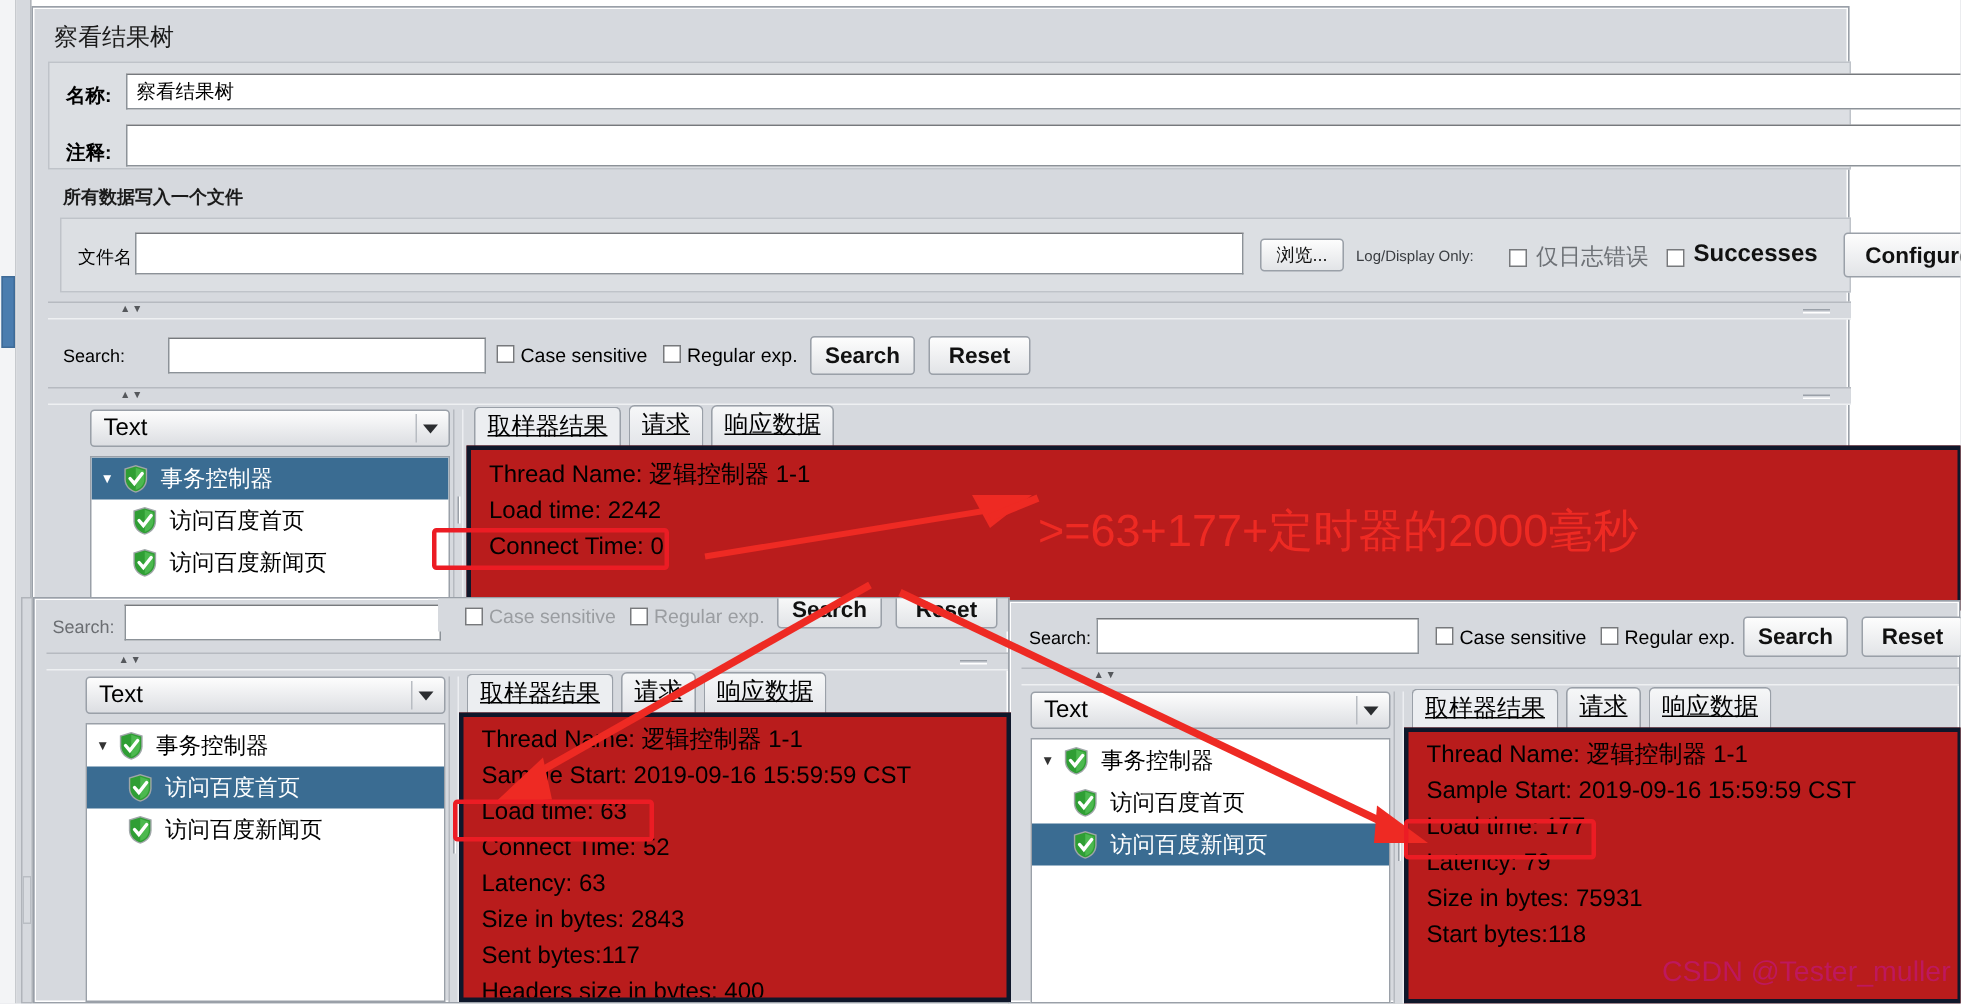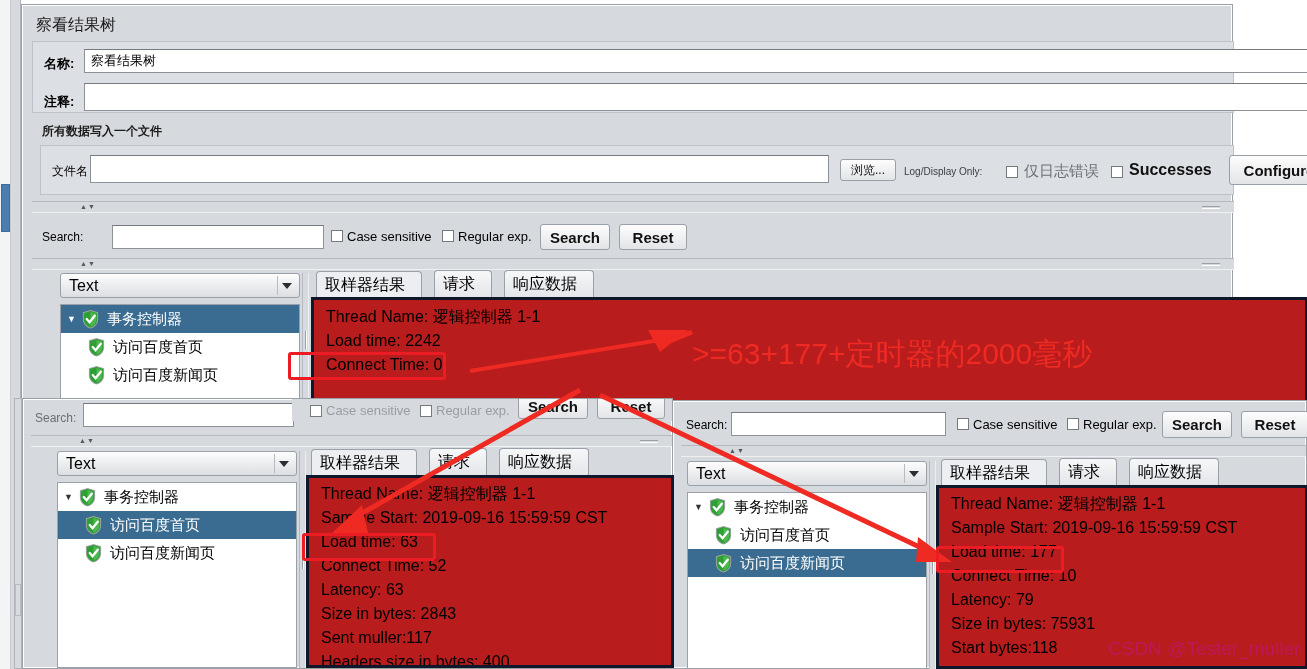--- a/index.html
+++ b/index.html
@@ -71,22 +71,23 @@
   .twisty { width:14px; font-size:9px; color:#333; }
   .tree-row.sel .twisty, .tree-row.sel-hdr .twisty { color:#fff; }
   .shield { width:19px; height:20px; margin-right:7px; flex:0 0 auto; }
   
   .tabs { display:flex; align-items:flex-end; height:30px; padding-left:6px; }
   .tab {
     border:1px solid #9aa0a8; border-bottom:none;
     background:linear-gradient(#f6f7f8,#e3e5e9);
     border-radius:4px 4px 0 0;
     font-size:16px; color:#000;
-    padding:2px 16px 3px 8px; margin-right:12px;
+    padding:2px 8px 3px 8px; margin-right:5px;
     line-height:22px;
+    text-decoration:underline;
   }
   .tab.active { background:#eceef1; position:relative; top:1px; }
   .tabcontent {
     background:#b91c1c; border:3px solid #0f172a;
     overflow:hidden; position:relative;
   }
   .resline { font-size:16px; color:#000; padding-left:12px; line-height:24px; white-space:nowrap;}
   
   .redbox { position:absolute; border:3px solid #ec1c24; border-radius:3px; pointer-events:none; }
   .redtext { position:absolute; color:#ee2a23; font-size:30px; white-space:nowrap; }
@@ -267,21 +268,20 @@
 
   <div class="tabs" style="position:absolute;left:262px;top:55px;">
     <div class="tab active">取样器结果</div>
     <div class="tab">请求</div>
     <div class="tab">响应数据</div>
   </div>
   <div class="tabcontent" style="position:absolute;left:263px;top:84px;width:372px;height:184px;">
     <div class="resline" style="padding-top:4px;">Thread Name: 逻辑控制器 1-1</div>
     <div class="resline">Sample Start: 2019-09-16 15:59:59 CST</div>
     <div class="resline">Load time: 177</div>
-    <div class="resline">Connect Time: 10</div>
     <div class="resline">Latency: 79</div>
     <div class="resline">Size in bytes: 75931</div>
     <div class="resline">Start bytes:118</div>
   </div>
 </div>
 
 <div style="position:absolute;left:14px;top:398px;width:8px;height:271px;background:#d6d9de;border:1px solid #b0b4ba;"></div>
 <div class="vscroll-thumb pale" style="left:15px;top:584px;width:6px;height:32px;"></div>
 
 <div class="win" style="left:22px;top:398px;width:651px;height:271px;">
@@ -340,21 +340,21 @@
     <div class="tab">请求</div>
     <div class="tab">响应数据</div>
   </div>
   <div class="tabcontent" style="position:absolute;left:283px;top:76px;width:368px;height:193px;">
     <div class="resline" style="padding-top:4px;">Thread Name: 逻辑控制器 1-1</div>
     <div class="resline">Sample Start: 2019-09-16 15:59:59 CST</div>
     <div class="resline">Load time: 63</div>
     <div class="resline">Connect Time: 52</div>
     <div class="resline">Latency: 63</div>
     <div class="resline">Size in bytes: 2843</div>
-    <div class="resline">Sent muller:117</div>
+    <div class="resline">Sent bytes:117</div>
     <div class="resline">Headers size in bytes: 400</div>
   </div>
 </div>
 
 <div style="position:absolute;left:292px;top:399px;width:380px;height:22px;background:#d6d9de;overflow:hidden;">
   <span class="cb" style="position:absolute;left:18px;top:6px;"></span>
   <span class="lbl" style="position:absolute;left:34px;top:4px;color:#9a9da1;">Case sensitive</span>
   <span class="cb" style="position:absolute;left:128px;top:6px;"></span>
   <span class="lbl" style="position:absolute;left:144px;top:4px;color:#9a9da1;">Regular exp.</span>
   <span class="btn" style="position:absolute;left:226px;top:-6px;width:70px;height:26px;">Search</span>

